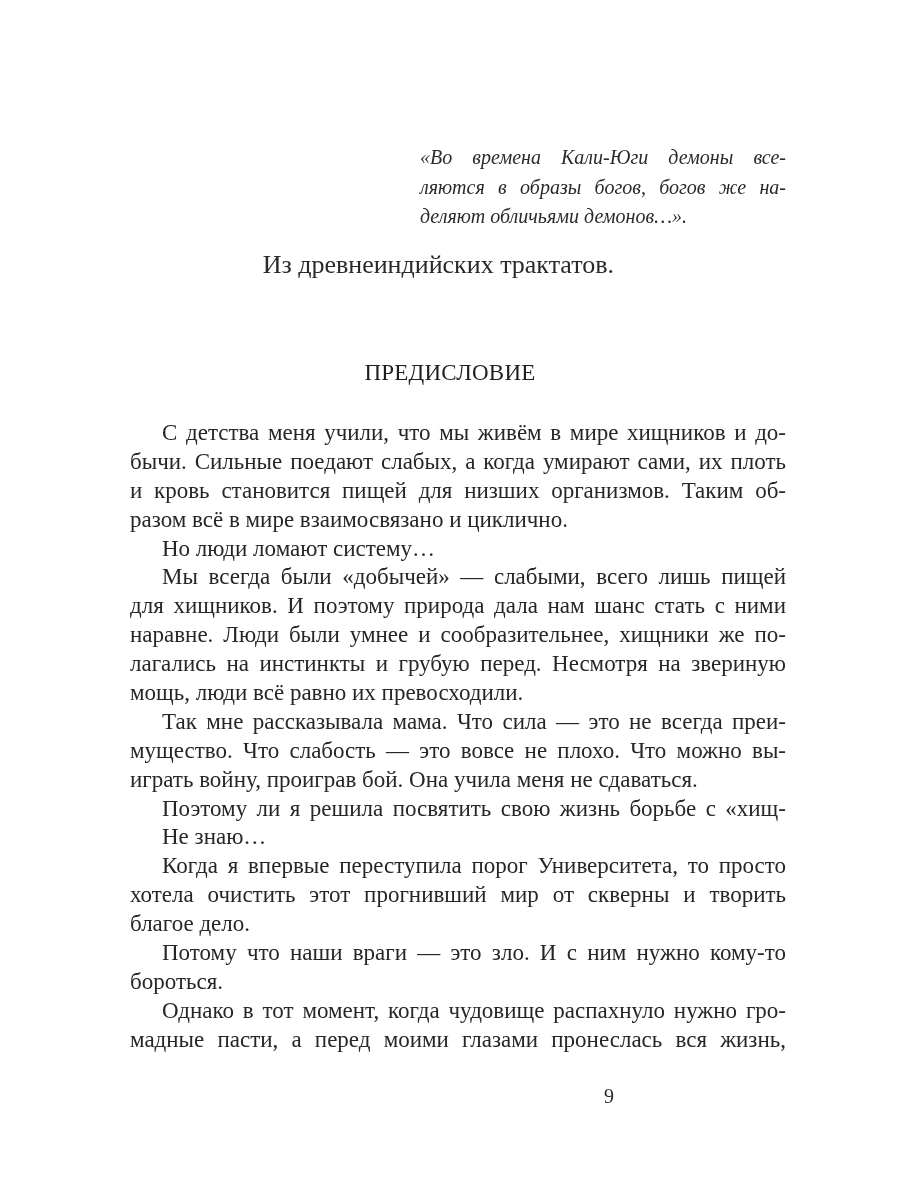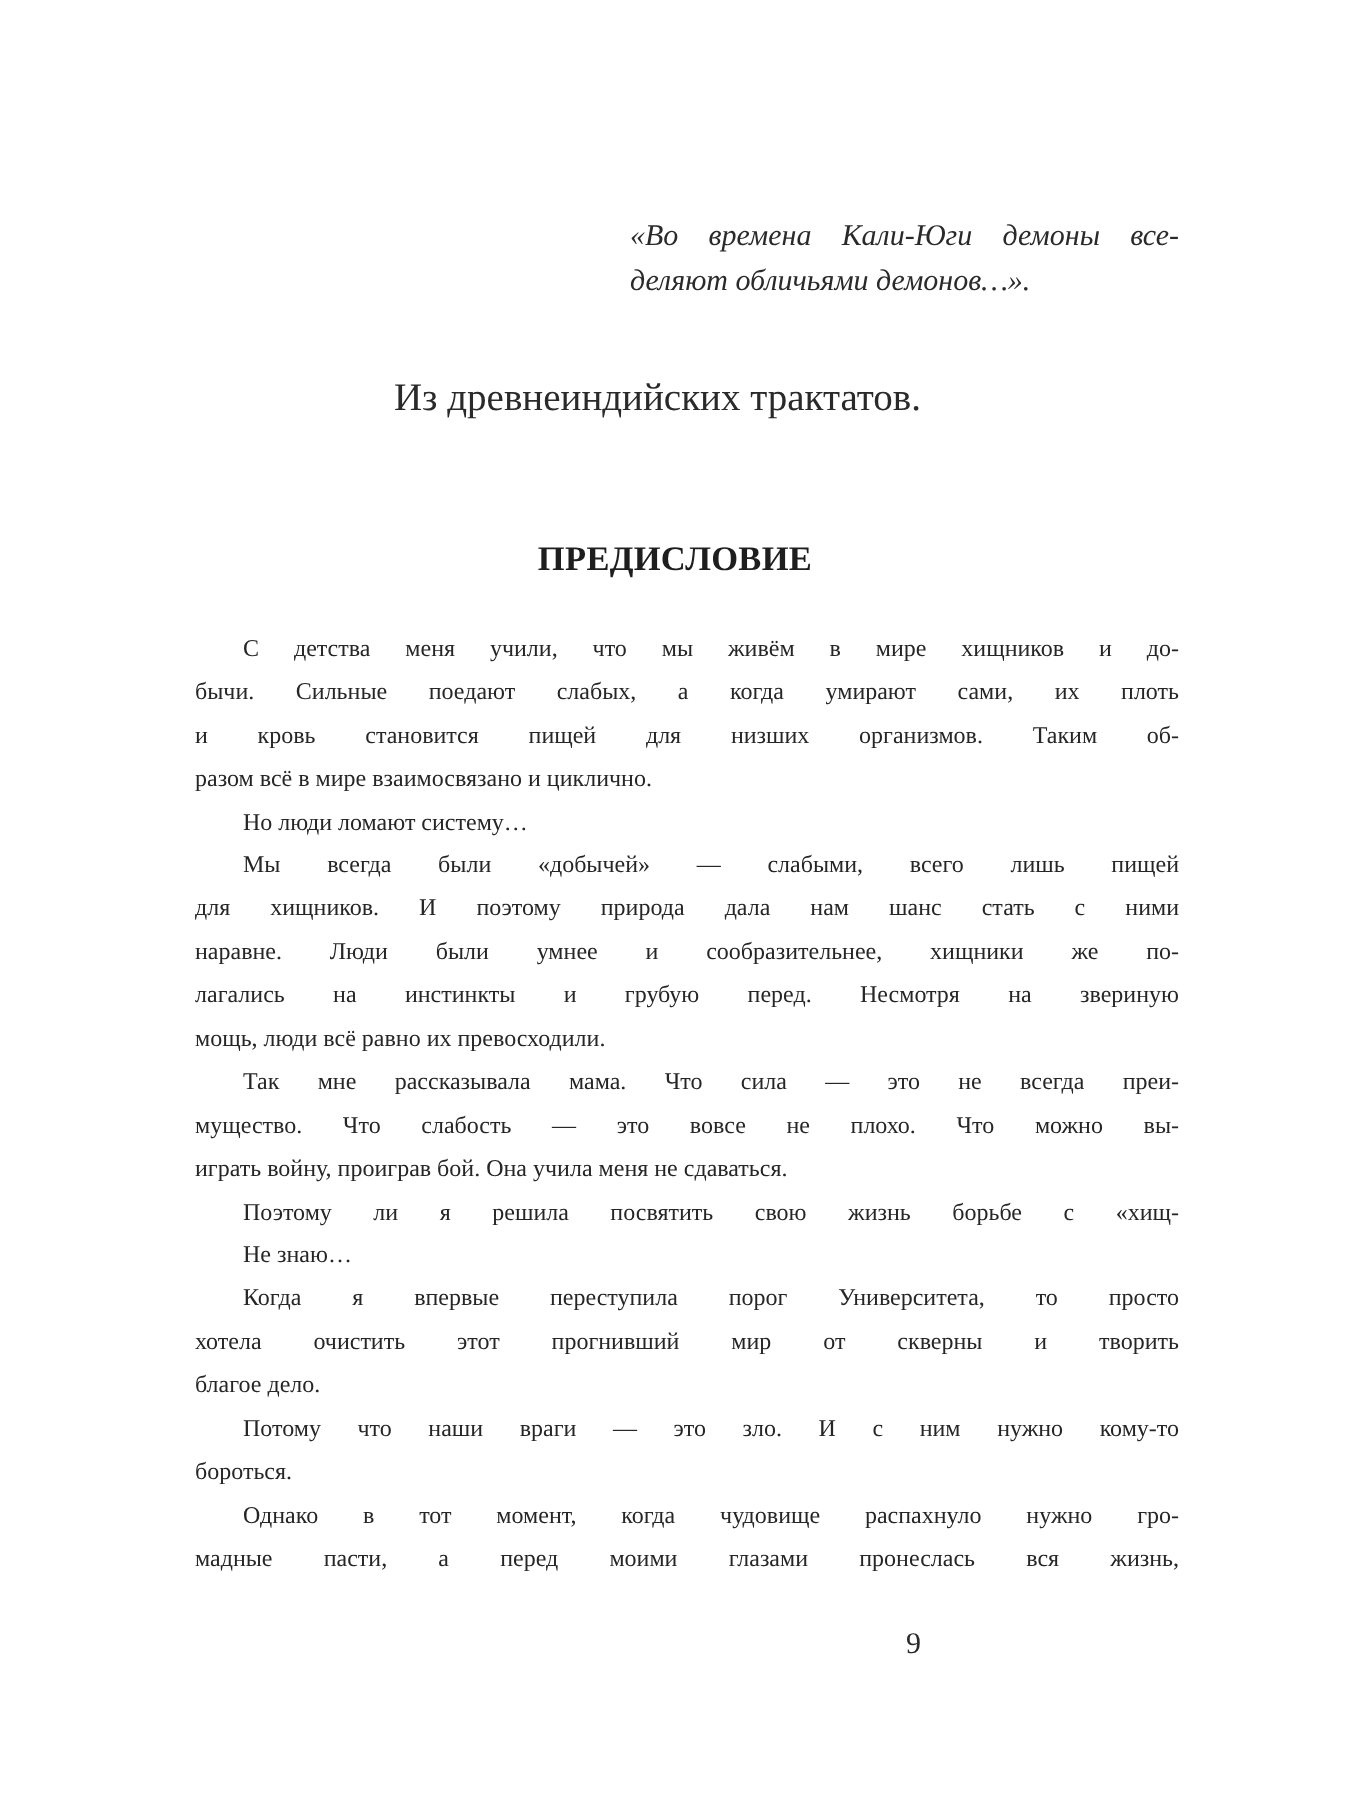--- a/index.html
+++ b/index.html
@@ -51,32 +51,32 @@
       color: #2a2a2a;
       white-space: nowrap;
     }
     
     .chapter-title {
       position: absolute;
       left: 0;
       top: 360px;
       width: 900px;
       text-align: center;
-      font-weight: bold;
+      font-weight: normal;
       font-size: 23px;
       letter-spacing: 0.2px;
       color: #1e1e1e;
     }
     
     .body-text {
       position: absolute;
       left: 130px;
       top: 419px;
       width: 656px;
-      font-size: 16px;
+      font-size: 23px;
       line-height: 28.9px;
       color: #262626;
     }
     .line {
       display: block;
       white-space: nowrap;
       text-align: justify;
       text-align-last: justify;
       height: 28.9px;
     }
@@ -95,20 +95,21 @@
       color: #2a2a2a;
     }
   </style>
 </head>
 <body>
 
 <div class="page">
 
   <div class="epigraph">
     <span class="eline">«Во времена Кали-Юги демоны все-</span>
+    <span class="eline">ляются в образы богов, богов же на-</span>
     <span class="eline last">деляют обличьями демонов…».</span>
   </div>
   <div class="epigraph-source">Из древнеиндийских трактатов.</div>
 
   <div class="chapter-title">ПРЕДИСЛОВИЕ</div>
 
   <div class="body-text">
 
     <div>
       <span class="line indent">С детства меня учили, что мы живём в мире хищников и до-</span>

